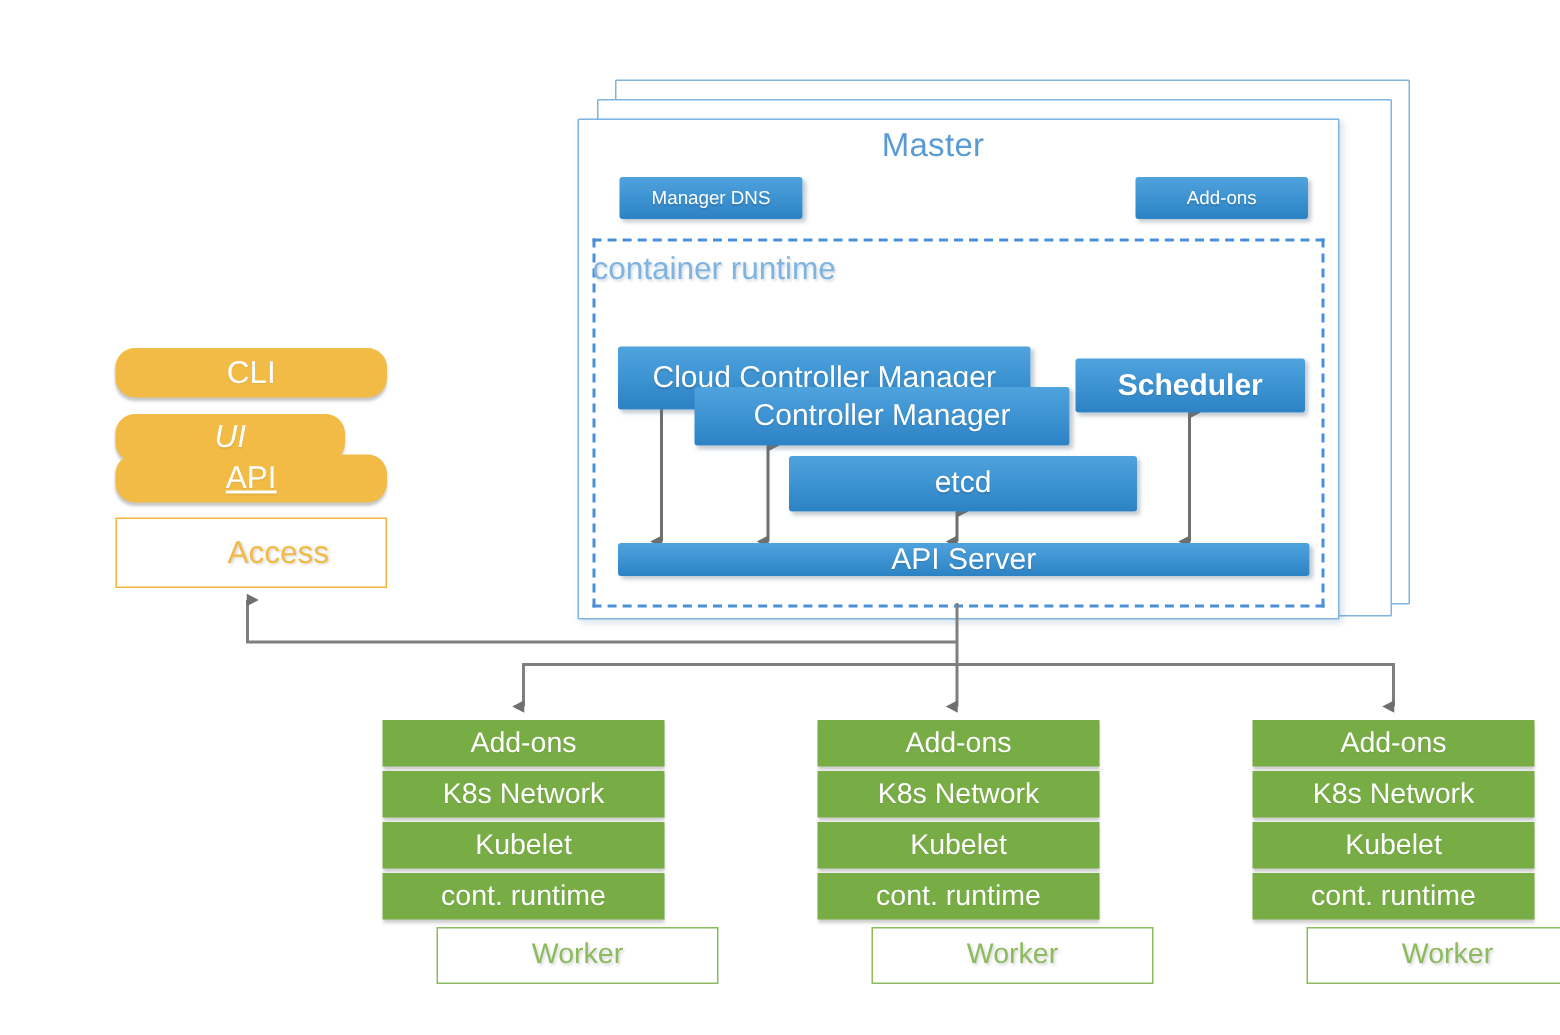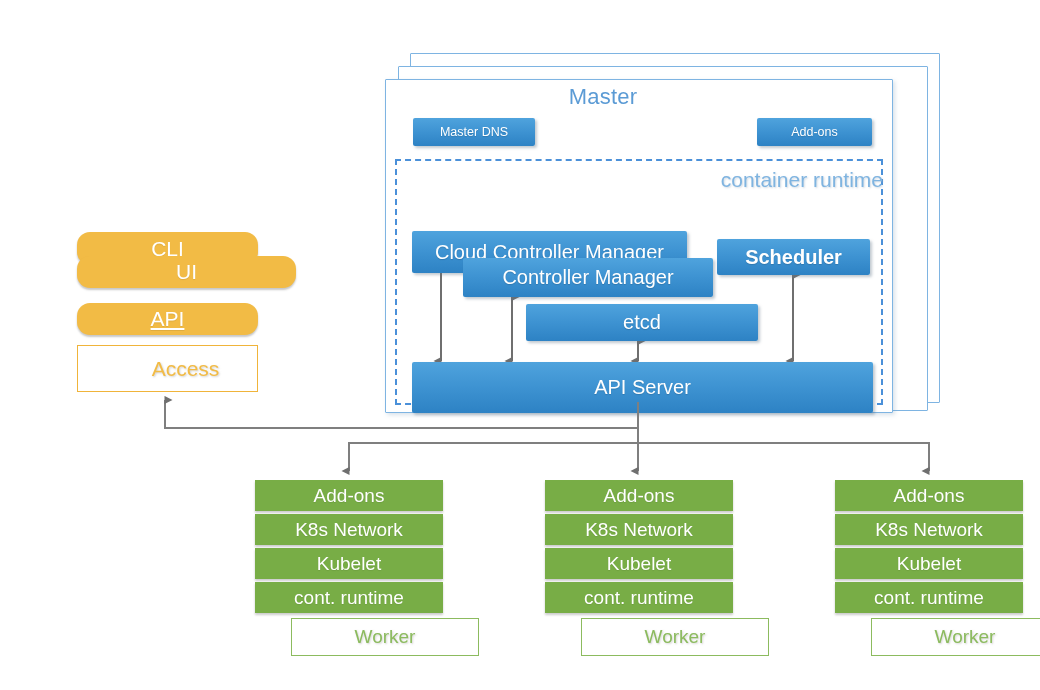--- a/index.html
+++ b/index.html
@@ -28,39 +28,39 @@
     background: #ffffff;
     border-radius: 1px;
   }
   .master-frame.back  { left: 410px; top: 53px;  width: 530px; height: 350px; z-index: 1; }
   .master-frame.mid   { left: 398px; top: 66px;  width: 530px; height: 345px; z-index: 2; }
   .master-frame.front { left: 385px; top: 79px;  width: 508px; height: 334px; z-index: 3;
                         box-shadow: 2px 2px 4px rgba(120,150,180,.28); }
 
   .master-title {
     position: absolute;
-    left: 385px; top: 84px;
+    left: 404px; top: 84px;
     width: 436px;
     text-align: center;
     font-size: 22px;
     color: #5b9bd5;
     z-index: 6;
     letter-spacing: .2px;
   }
 
   
   .runtime-box {
     left: 395px; top: 159px; width: 488px; height: 246px;
     border: 2px dashed #4a90d9;
     background: transparent;
     z-index: 4;
   }
   .runtime-title {
     left: 395px; top: 168px; width: 488px;
-    text-align: right;
+    text-align: left;
     font-size: 21px;
     color: #7fb4e0;
     z-index: 6;
     text-shadow: 1px 1px 2px rgba(150,170,190,.45);
   }
 
   
   .bluebox {
     background: linear-gradient(180deg, #4fa3dd 0%, #3e93d2 48%, #2d82c4 100%);
     color: #ffffff;
@@ -168,35 +168,35 @@
 
   <div class="abs master-frame back"></div>
   <div class="abs master-frame mid"></div>
   <div class="abs master-frame front"></div>
 
   <div class="master-title">Master</div>
 
   <div class="abs runtime-box"></div>
   <div class="abs runtime-title">container runtime</div>
 
-  <div class="abs bluebox small" style="left:413px; top:118px; width:122px; height:28px;">Master DNS</div>
+  <div class="abs bluebox small" style="left:413px; top:118px; width:122px; height:28px;">Manager DNS</div>
   <div class="abs bluebox small" style="left:757px; top:118px; width:115px; height:28px;">Add-ons</div>
 
   <div class="abs bluebox big" style="left:412px; top:203px; width:275px; height:42px;margin-top:28px;">Cloud Controller Manager</div>
 
   <div class="abs bluebox big" style="left:463px; top:258px; width:250px; height:39px;">Controller Manager</div>
 
   <div class="abs bluebox big" style="left:717px; top:239px; width:153px; height:36px;font-weight:bold;">Scheduler</div>
 
   <div class="abs bluebox big" style="left:526px; top:304px; width:232px; height:37px;">etcd</div>
 
-  <div class="abs bluebox big" style="left:412px; top:362px; width:461px; height:51px;">API Server</div>
+  <div class="abs bluebox big" style="left:412px; top:362px; width:461px; height:22px;">API Server</div>
 
   <div class="abs orange-cell" style="left:77px; top:232px; width:181px; height:33px;">CLI</div>
-  <div class="abs orange-cell" style="left:77px; top:256px; width:219px; height:32px;">UI</div>
+  <div class="abs orange-cell" style="left:77px; top:276px; width:153px; height:32px;font-style:italic;">UI</div>
   <div class="abs orange-cell" style="left:77px; top:303px; width:181px; height:32px;text-decoration:underline;">API</div>
   <div class="abs orange-foot" style="left:77px; top:345px; width:181px; height:47px;">Access</div>
 
   <div class="abs green-cell" style="left:255px; top:480px; width:188px; height:31px;">Add-ons</div>
   <div class="abs green-cell" style="left:255px; top:514px; width:188px; height:31px;">K8s Network</div>
   <div class="abs green-cell" style="left:255px; top:548px; width:188px; height:31px;">Kubelet</div>
   <div class="abs green-cell" style="left:255px; top:582px; width:188px; height:31px;">cont. runtime</div>
   <div class="abs green-foot" style="left:255px; top:618px; width:188px; height:38px;">Worker</div>
 
   <div class="abs green-cell" style="left:545px; top:480px; width:188px; height:31px;">Add-ons</div>

